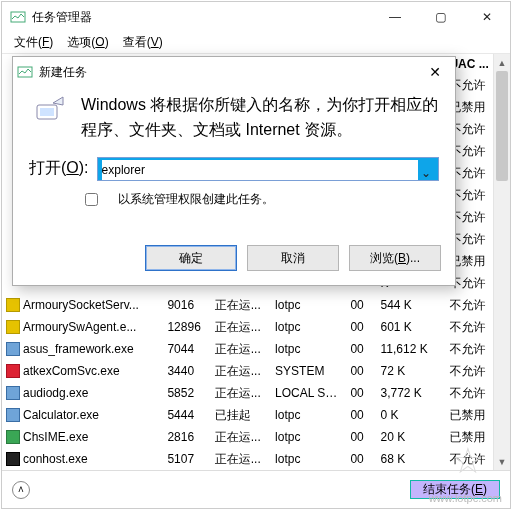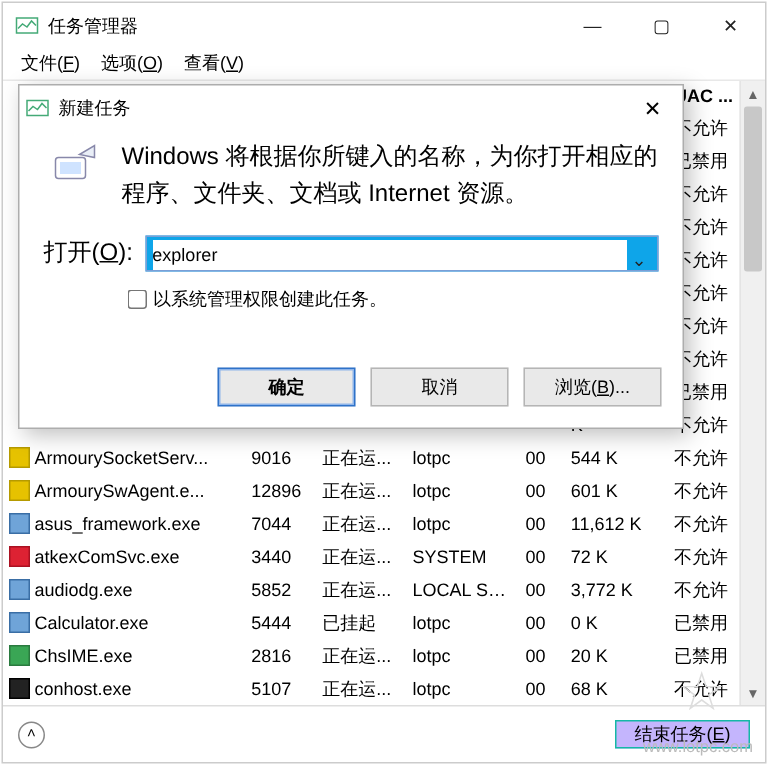--- a/index.html
+++ b/index.html
@@ -44,25 +44,25 @@
 .dlg-close { width:40px; height:30px; display:flex; align-items:center; justify-content:center; font-size:14px; }
 .dlg-body { flex:1; padding: 6px 16px 0 16px; }
 .dlg-blurb { display:flex; gap:12px; align-items:flex-start; margin-bottom:14px; padding-left:6px; }
 .run-icon { width:34px; height:30px; display:inline-block; }
 .dlg-text { font-size:16px; line-height:1.55; color:#000; }
 .field-row { display:flex; align-items:center; gap:8px; margin-bottom:10px; }
 .field-label { font-size:16px; white-space:nowrap; }
 .combo { flex:1; height:24px; border:1px solid #7a9fd6; display:flex; align-items:flex-end; padding:0 4px; font-size:12px; background:#0ea5e9; }
 .combo-input { flex:1; border:none; outline:none; font-size:12px; height:20px; }
 .combo-arrow { width:16px; text-align:center; color:#222; }
-.check-row { display:flex; align-items:center; gap:4px; padding-left:56px; }
+.check-row { display:flex; align-items:center; gap:20px; padding-left:56px; }
 .check-row input { width:13px; height:13px; }
 .dlg-buttons { display:flex; justify-content:flex-end; gap:10px; padding:12px 14px 14px; }
 .dlg-btn { width:92px; height:26px; border:1px solid #b5b5b5; background:#e9e9e9; font-size:12px; display:flex; align-items:center; justify-content:center; }
-.dlg-btn.default { border:1px solid #2e72c9; box-shadow: inset 0 0 0 1px #8fb5ea; font-weight: bold; }
+.dlg-btn.default { border:1px solid #2e72c9; box-shadow: inset 0 0 0 1px #8fb5ea; }
 
 
 .vscroll { position:absolute; right:0; top:0; bottom:0; width:17px; background:#f0f0f0; border-left:1px solid #e4e4e4; }
 .vscroll .arrow { height:17px; display:flex; align-items:center; justify-content:center; font-size:9px; color:#666; }
 .vscroll .track { position:absolute; top:17px; bottom:17px; left:2px; right:2px; }
 .vscroll .thumb { position:absolute; left:0; right:0; top:0; height:110px; background:#c8c8c8; border-radius:2px; }
 </style>
 </head>
 <body>
 

